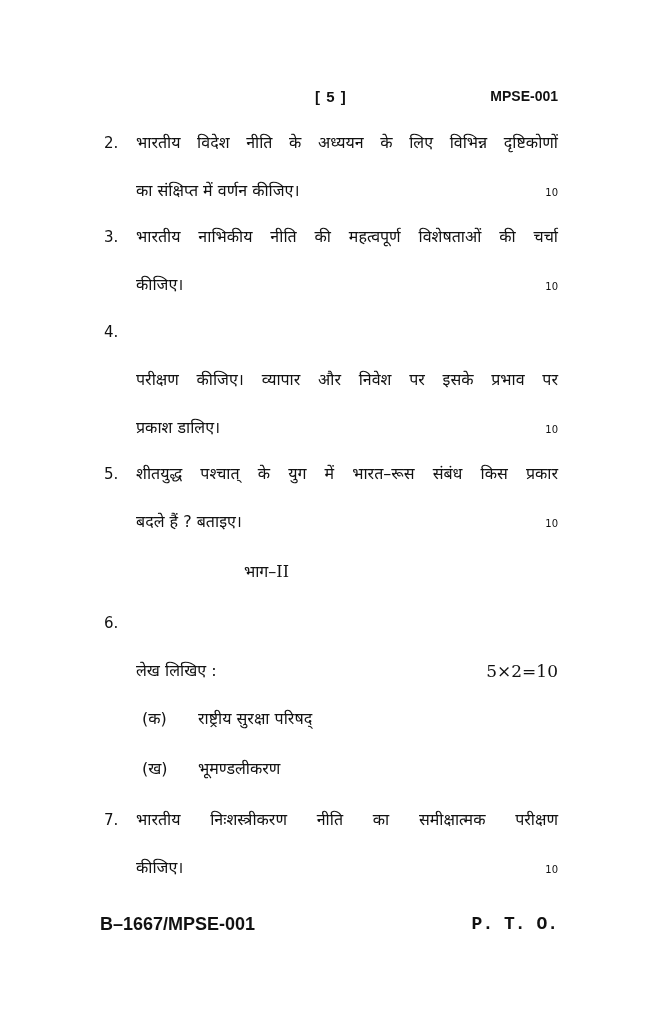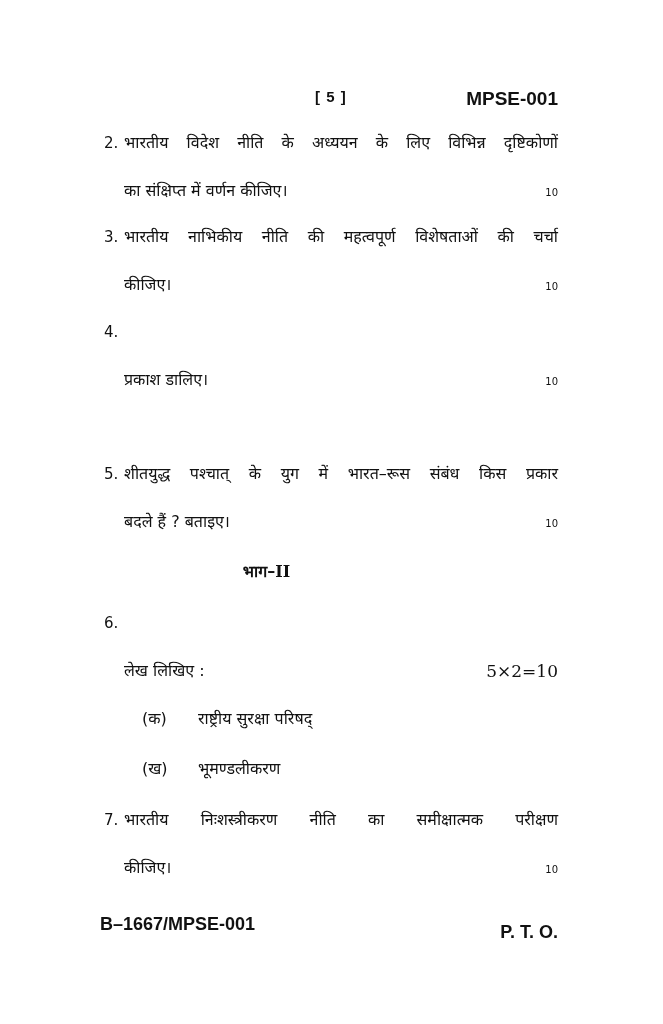--- a/index.html
+++ b/index.html
@@ -35,21 +35,21 @@
       font-weight: bold;
       font-size: 15px;
       letter-spacing: 1px;
     }
     .course-code {
       position: absolute;
       right: 0;
       top: 0;
       font-family: "Liberation Sans", sans-serif;
       font-weight: bold;
-      font-size: 19px;
+      font-size: 14px;
     }
     .q {
       position: absolute;
       left: 100px;
       width: 458px;
     }
     .qline {
       position: relative;
       height: 48px;
       line-height: 30px;
@@ -57,21 +57,21 @@
     }
     .qnum {
       position: absolute;
       left: 4px;
       top: 0;
       font-family: "DejaVu Sans", sans-serif;
       font-size: 15px;
     }
     .qtext {
       position: absolute;
-      left: 24px;
+      left: 36px;
       right: 0;
       top: 0;
       white-space: nowrap;
       text-align: justify;
       text-align-last: justify;
     }
     .qtext.last {
       text-align: center;
       text-align-last: left;
     }
@@ -87,21 +87,21 @@
       font-size: 17px;
       top: 0;
     }
     .section-title {
       position: absolute;
       top: 560px;
       left: 0;
       width: 533px;
       text-align: center;
       font-family: "DejaVu Serif", serif;
-      font-weight: bold;
+      font-weight: normal;
       font-size: 16px;
     }
     .sub {
       position: absolute;
       left: 142px;
       font-size: 16px;
       line-height: 30px;
       white-space: nowrap;
     }
     .sub .label {
@@ -112,21 +112,21 @@
       position: absolute;
       top: 914px;
       left: 100px;
       width: 458px;
       height: 22px;
       font-family: "Liberation Sans", sans-serif;
       font-weight: bold;
       font-size: 18px;
     }
     .footer-left { position: absolute; left: 0; top: 0; }
-    .footer-right { position: absolute; right: 0; top: 8px; }
+    .footer-right { position: absolute; right: 0; top: 0; font-family: Liberation Mono, monospace; }
   </style>
 </head>
 <body>
 
 <div class="page">
 
   <div class="header">
     <span class="page-no">[ 5 ]</span>
     <span class="course-code">MPSE-001</span>
   </div>
@@ -151,20 +151,23 @@
       <span class="qtext last">कीजिए।</span>
       <span class="marks">10</span>
     </div>
   </div>
 
   <div class="q" style="top:317px;">
     <div class="qline">
       <span class="qnum">4.</span>
     </div>
     <div class="qline">
+      <span class="qtext">परीक्षण कीजिए। व्यापार और निवेश पर इसके प्रभाव पर</span>
+    </div>
+    <div class="qline">
       <span class="qtext last">प्रकाश डालिए।</span>
       <span class="marks">10</span>
     </div>
   </div>
 
   <div class="q" style="top:459px;">
     <div class="qline">
       <span class="qnum">5.</span>
       <span class="qtext">शीतयुद्ध पश्चात् के युग में भारत–रूस संबंध किस प्रकार</span>
     </div>

